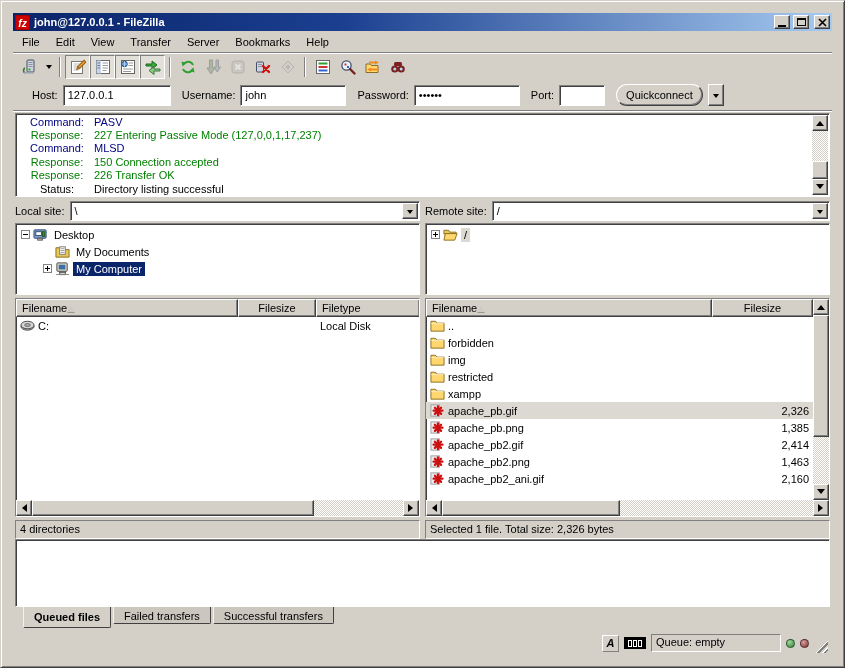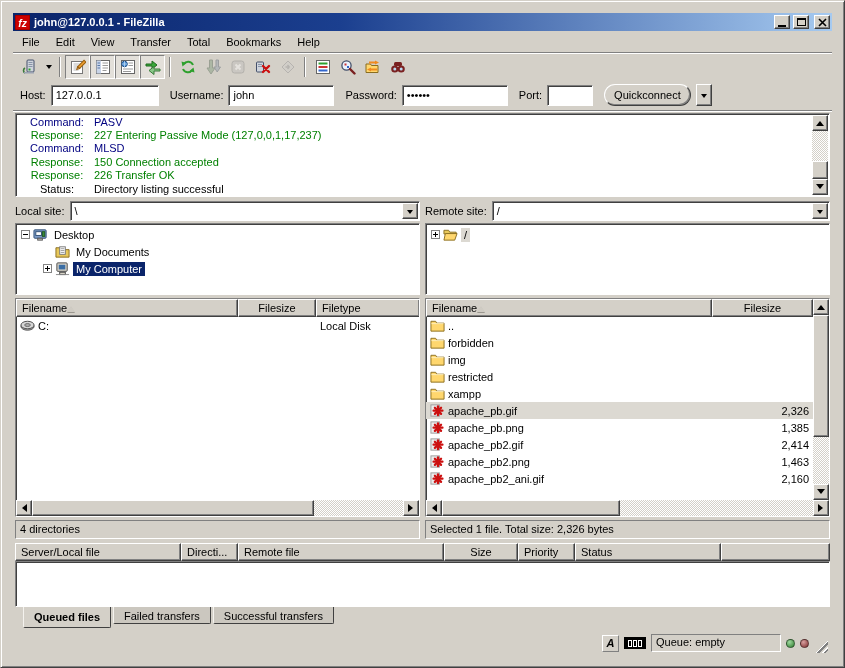--- a/index.html
+++ b/index.html
@@ -292,21 +292,21 @@
           <path d="M1 1 L8 8 M8 1 L1 8" stroke="#000" stroke-width="1.6"></path>
         </svg>
     </div>
   </div>
 
   <div class="menubar">
     <span class="menu-item">File</span>
     <span class="menu-item">Edit</span>
     <span class="menu-item">View</span>
     <span class="menu-item">Transfer</span>
-    <span class="menu-item">Total</span>
+    <span class="menu-item">Server</span>
     <span class="menu-item">Bookmarks</span>
     <span class="menu-item">Help</span>
   </div>
 
   <div class="toolbar">
     <div class="tool-btn">
         <svg class="icon" width="16" height="16">
           <use href="#t-sitemgr"></use>
         </svg>
       </div>
@@ -377,21 +377,21 @@
         </svg>
       </div>
     <div class="tool-btn">
         <svg class="icon" width="16" height="16">
           <use href="#t-find"></use>
         </svg>
       </div>
   </div>
 
   <div class="qc">
-    <label style="margin-left:0">Host:</label>
+    <label style="margin-left:12px">Host:</label>
     <input class="field f-host" value="127.0.0.1" style="">
     <label>Username:</label>
     <input class="field f-user" value="john" style="">
     <label>Password:</label>
     <input class="field f-pass" value="••••••" style="">
     <label>Port:</label>
     <input class="field f-port" value="" style="">
     <button class="qc-btn raised">Quickconnect</button>
     <div class="qc-drop raised">
         <span class="arr-dn"></span>
@@ -693,41 +693,20 @@
           </div>
           <div class="sb-btn raised">
               <span class="tri-right"></span>
             </div>
         </div>
       </div>
       <div class="pane-status">Selected 1 file. Total size: 2,326 bytes</div>
     </div>
   </div>
 
-  <div class="queue-header">
-    <div class="hcell raised" style="width:166px">
-        <span>Server/Local file</span>
-      </div>
-    <div class="hcell raised" style="width:57px">
-        <span>Directi...</span>
-      </div>
-    <div class="hcell raised" style="width:206px">
-        <span>Remote file</span>
-      </div>
-    <div class="hcell raised right" style="width:74px">
-        <span>Size</span>
-      </div>
-    <div class="hcell raised" style="width:57px">
-        <span>Priority</span>
-      </div>
-    <div class="hcell raised" style="width:146px">
-        <span>Status</span>
-      </div>
-    <div class="hcell raised grow"></div>
-  </div>
   <div class="queue-body sunken-deep"></div>
   <div class="tabs">
     <div class="tab active">Queued files</div>
     <div class="tab">Failed transfers</div>
     <div class="tab">Successful transfers</div>
   </div>
 
   <div class="statusbar">
     <div class="sb-spacer"></div>
     <div class="dtype">A</div>

